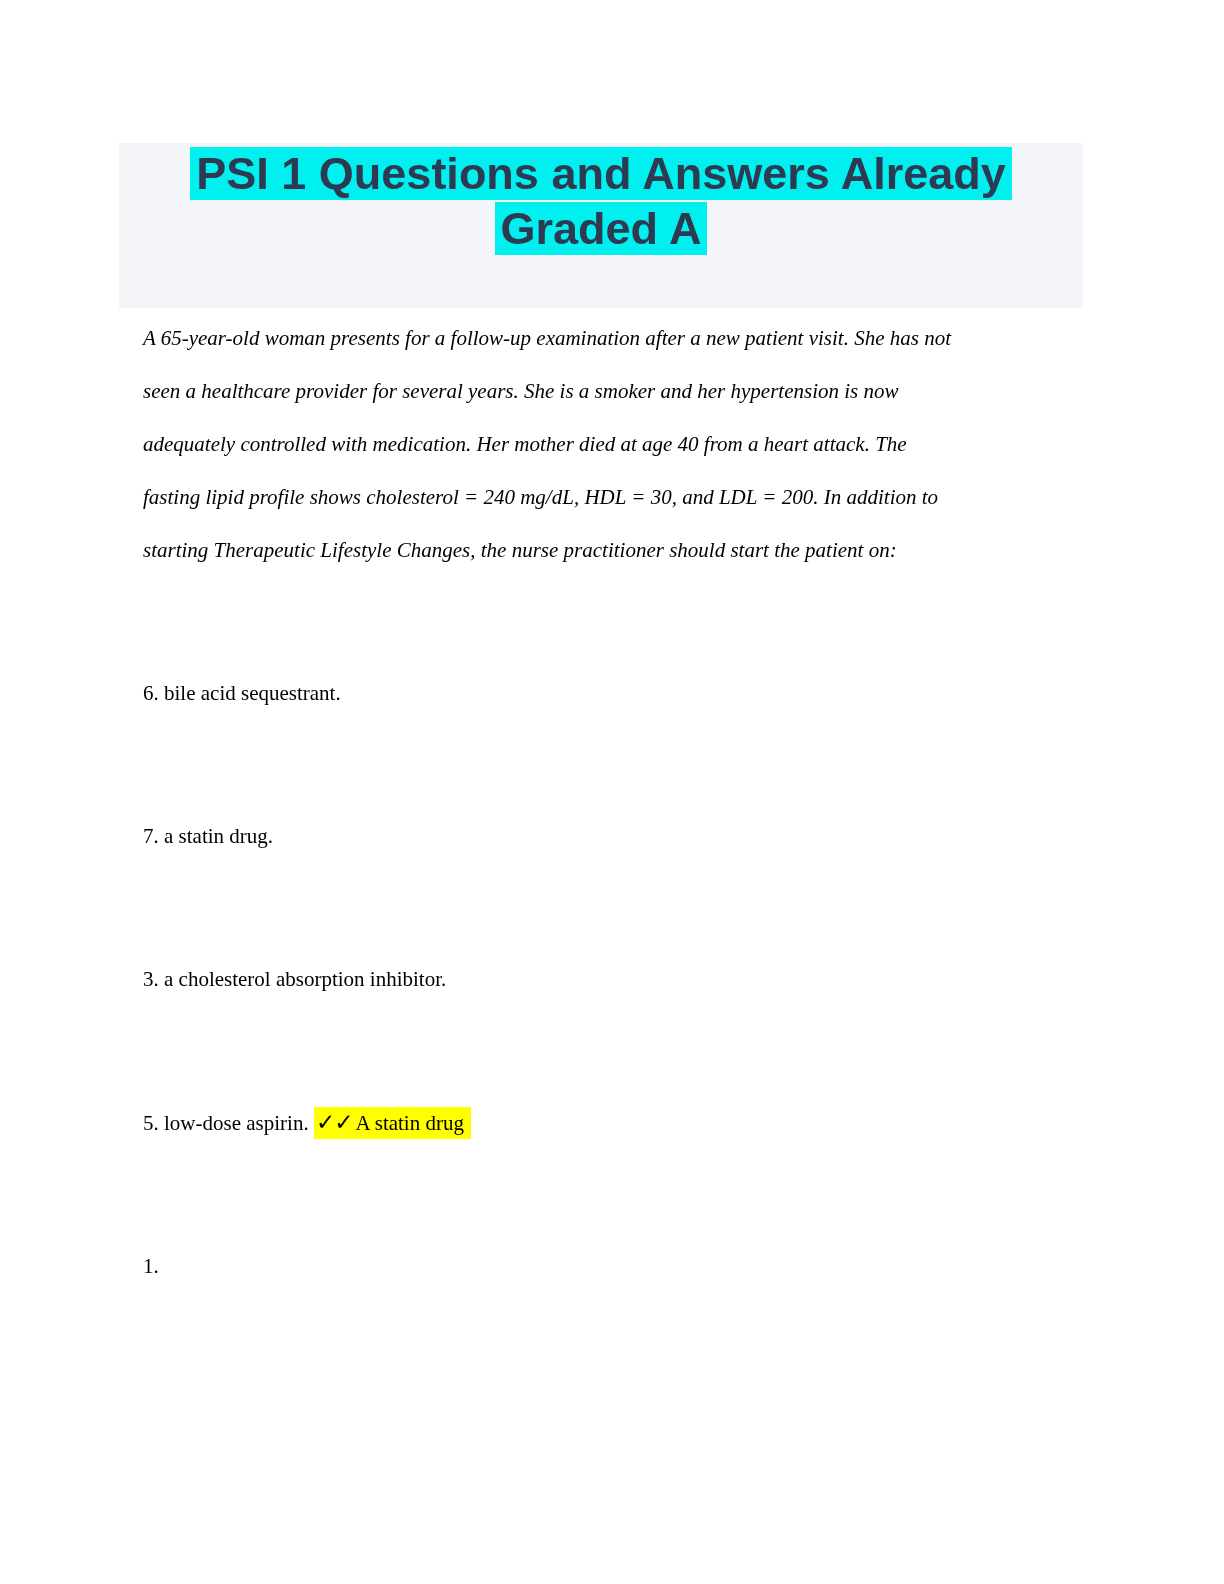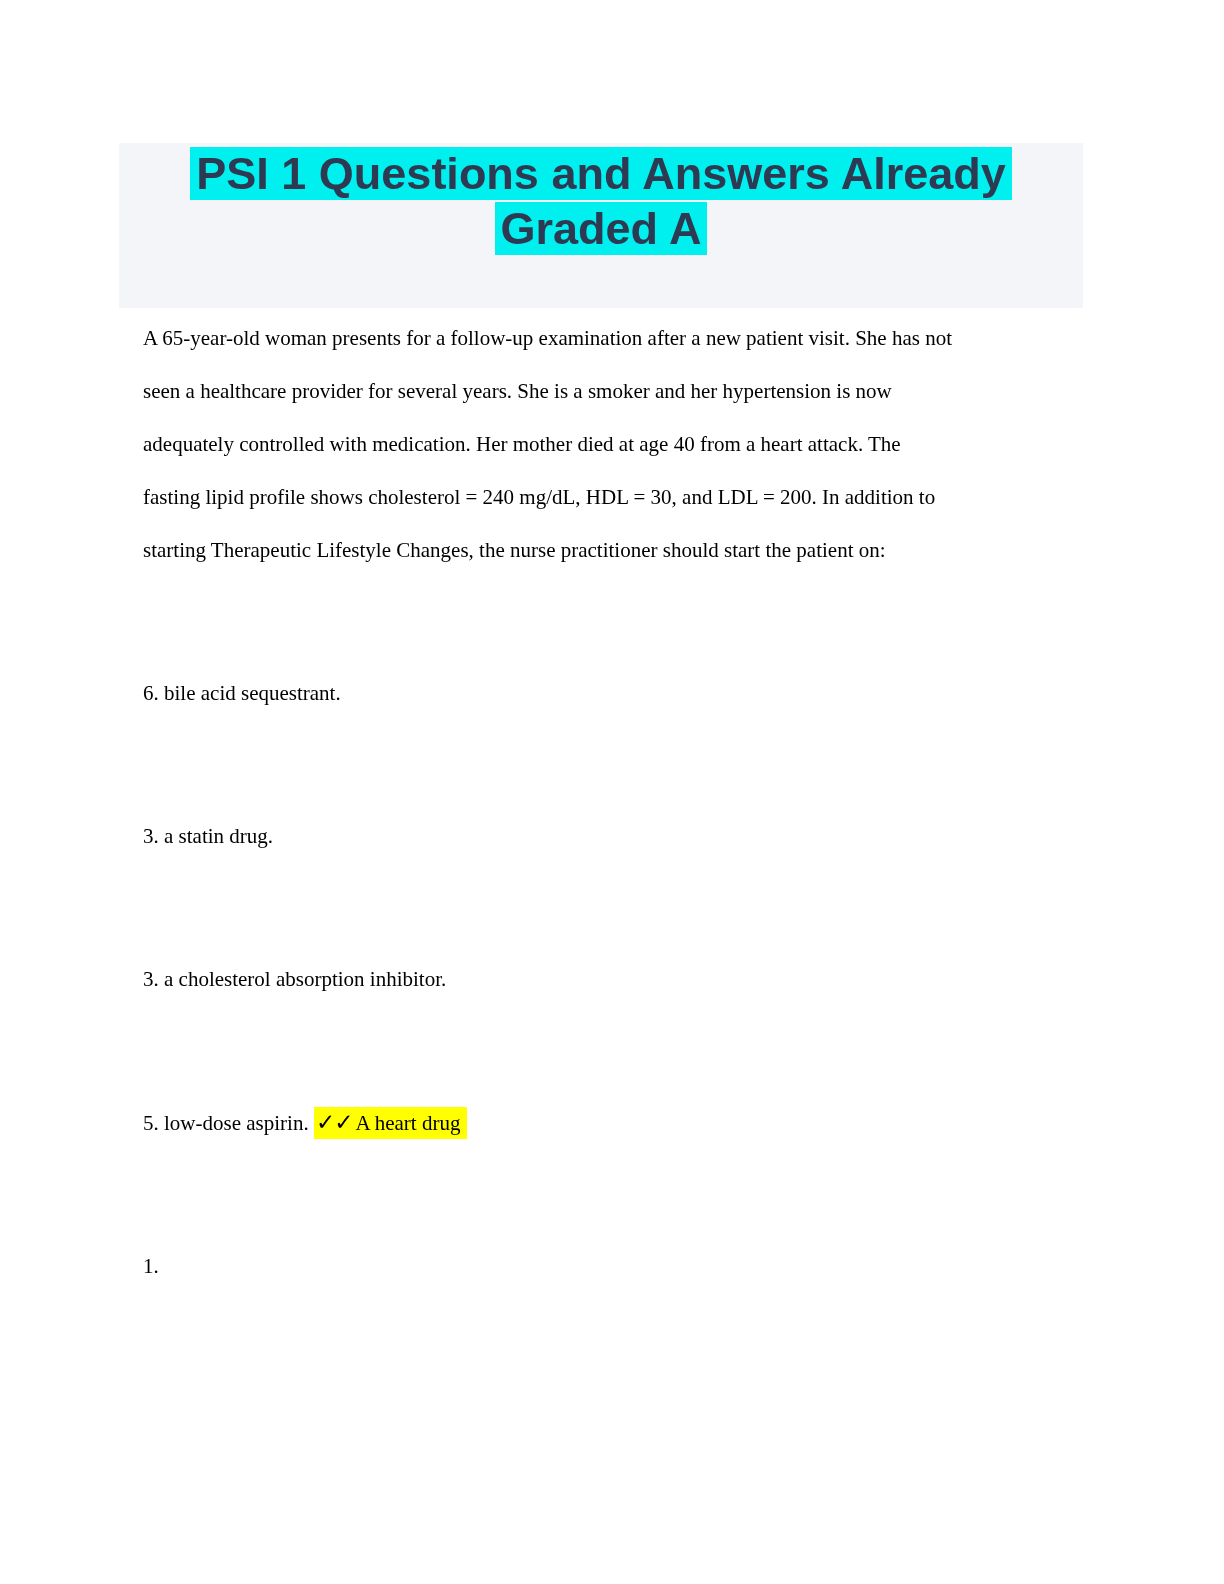--- a/index.html
+++ b/index.html
@@ -43,21 +43,21 @@
   }
   .doc-body {
     margin-left: 143px;
     width: 965px;
     font-size: 21px;
   }
   .para {
     margin: 90px 0 0 0;
     line-height: 53px;
   }
-  .doc-body .para:first-child { margin-top: 4px; }
+  .doc-body .para:first-child { margin-top: 4px; font-style: italic; }
   .prewrap { white-space: pre-line; }
   .hl-yellow {
     background: var(--yellow-highlight);
     padding: 4px 7px 4px 2px;
   }
   .checks {
     font-family: "DejaVu Sans", sans-serif;
     font-weight: bold;
     font-size: 23px;
     letter-spacing: -1px;
@@ -76,21 +76,21 @@
 
 <main class="doc-body">
   <p class="para prewrap">A 65-year-old woman presents for a follow-up examination after a new patient visit. She has not
 seen a healthcare provider for several years. She is a smoker and her hypertension is now
 adequately controlled with medication. Her mother died at age 40 from a heart attack. The
 fasting lipid profile shows cholesterol = 240 mg/dL, HDL = 30, and LDL = 200. In addition to
 starting Therapeutic Lifestyle Changes, the nurse practitioner should start the patient on:</p>
 
   <p class="para">6. bile acid sequestrant.</p>
 
-  <p class="para">3. a statin drug.</p>
+  <p class="para">7. a statin drug.</p>
 
   <p class="para">3. a cholesterol absorption inhibitor.</p>
 
-  <p class="para"><span>5. low-dose aspirin. </span><span class="hl-yellow"><span class="checks">✓✓</span><span>A heart drug</span></span></p>
+  <p class="para"><span>5. low-dose aspirin. </span><span class="hl-yellow"><span class="checks">✓✓</span><span>A statin drug</span></span></p>
 
 
   <p class="para">1.</p>
 </main>
 
 </body></html>

